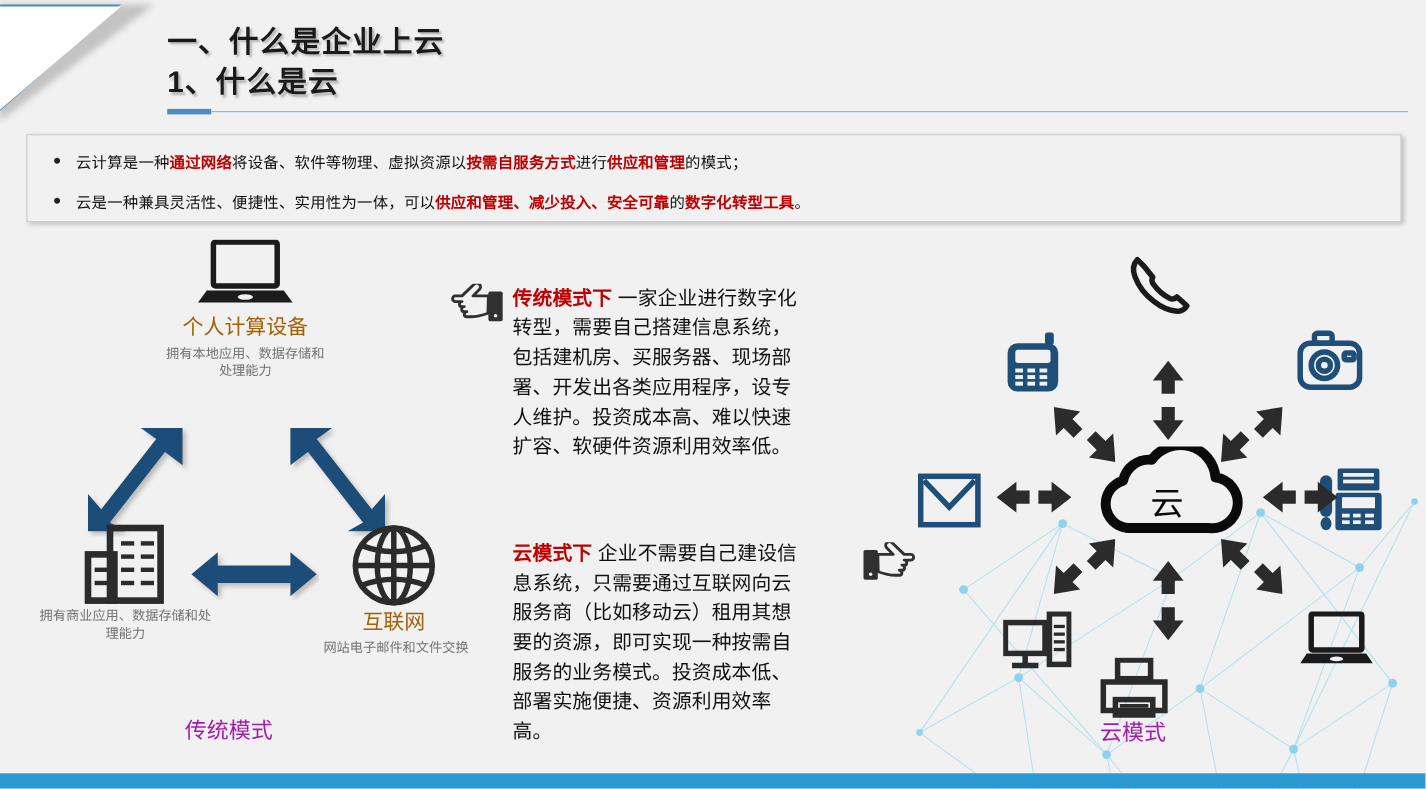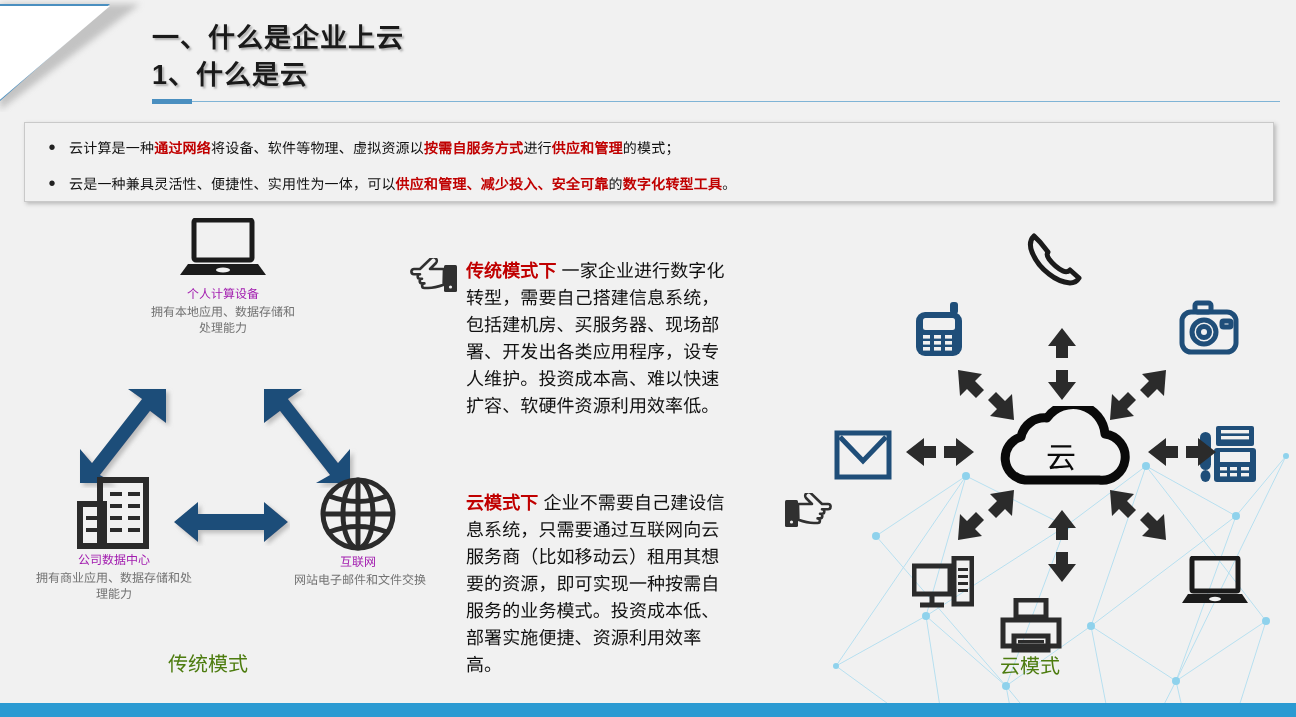--- a/index.html
+++ b/index.html
@@ -52,24 +52,24 @@
   .bullet-row { display:flex; align-items:flex-start; height:36px; }
   .bullet-dot { width:34px; text-align:center; font-size:20px; color:#222; line-height:32px; }
   .bullet-text { font-size:14px; color:#111; line-height:34px; white-space:nowrap; letter-spacing:.2px; }
   .hl { color:#c00000; font-weight:bold; }
 
   
   .stage { position:absolute; left:0; top:208px; width:1296px; height:480px; }
 
   .node { position:absolute; text-align:center; }
   .node .ico { display:block; margin:0 auto; }
-  .node .nm { font-size:12px; color:#a21caf; line-height:1.25; margin-top:3px; white-space:nowrap;}
+  .node .nm { font-size:19px; color:#a16207; line-height:1.25; margin-top:3px; white-space:nowrap;}
   .node .sub { font-size:12px; color:#737373; line-height:1.34; margin-top:2px; }
 
-  .mode-label { position:absolute; font-size:20px; color:#4d7c0f; white-space:nowrap; }
+  .mode-label { position:absolute; font-size:20px; color:#a21caf; white-space:nowrap; }
 
   
   .para { position:absolute; width:268px; font-size:18px; line-height:1.5; color:#111; letter-spacing:.1px;}
   .para .lead { color:#c00000; font-weight:bold; }
 
   .hand { position:absolute; }
 
   
   .footer { position:absolute; left:0; bottom:0; width:1296px; height:14px; background:#2b9ad2; }
 
@@ -187,21 +187,20 @@
         <rect x="36" y="28" width="12" height="4"></rect>
           <rect x="54" y="28" width="12" height="4"></rect>
         <rect x="36" y="40" width="12" height="4"></rect>
           <rect x="54" y="40" width="12" height="4"></rect>
         <rect x="36" y="52" width="12" height="4"></rect>
           <rect x="54" y="52" width="12" height="4"></rect>
         <rect x="12" y="40" width="12" height="4"></rect>
           <rect x="12" y="52" width="12" height="4"></rect>
       </g>
     </svg>
-    <div class="nm">公司数据中心</div>
     <div class="sub" style="width:160px;margin-left:auto;margin-right:auto;">拥有商业应用、数据存储和处理能力</div>
   </div>
 
   <svg class="node" style="left:172px; top:290px;" width="118" height="48" viewBox="0 0 118 48">
     <g filter="url(#sh1)" fill="#1f4e79">
       <path d="M2 24 L26 4 L26 16 L92 16 L92 4 L116 24 L92 44 L92 32 L26 32 L26 44 Z"></path>
     </g>
   </svg>
 
   <div class="node" style="left:268px; top:268px; width:180px;">

